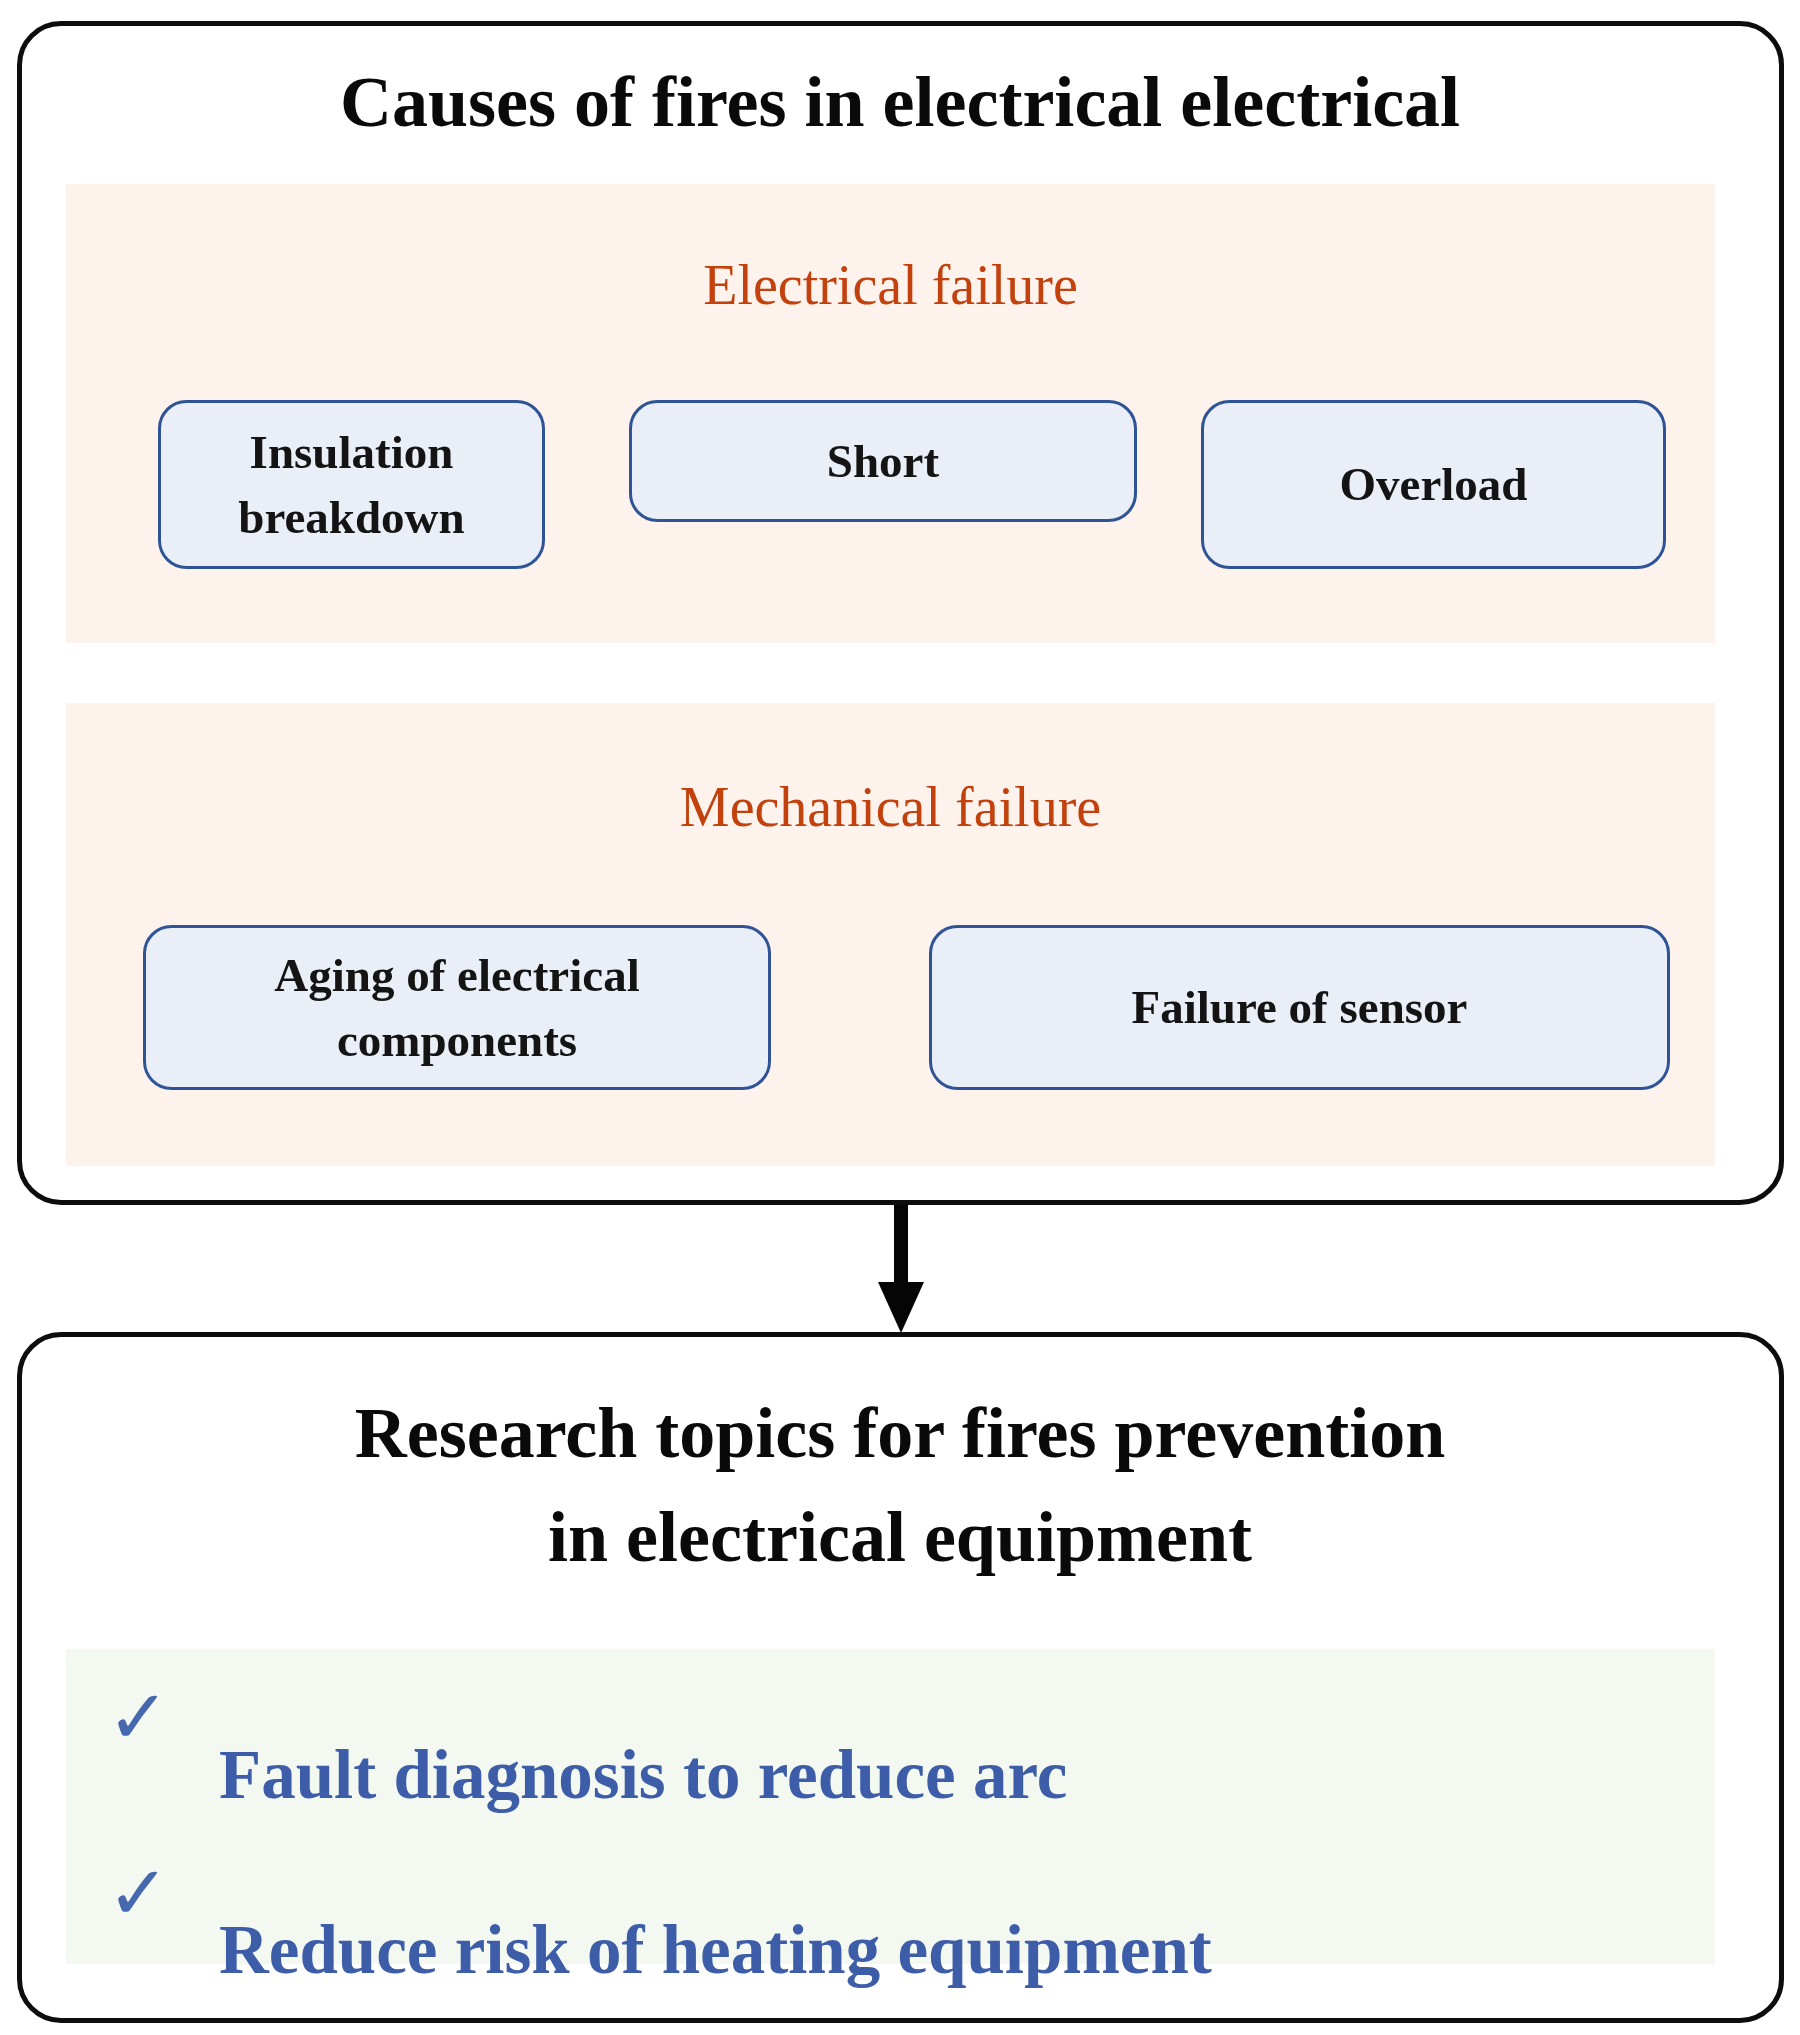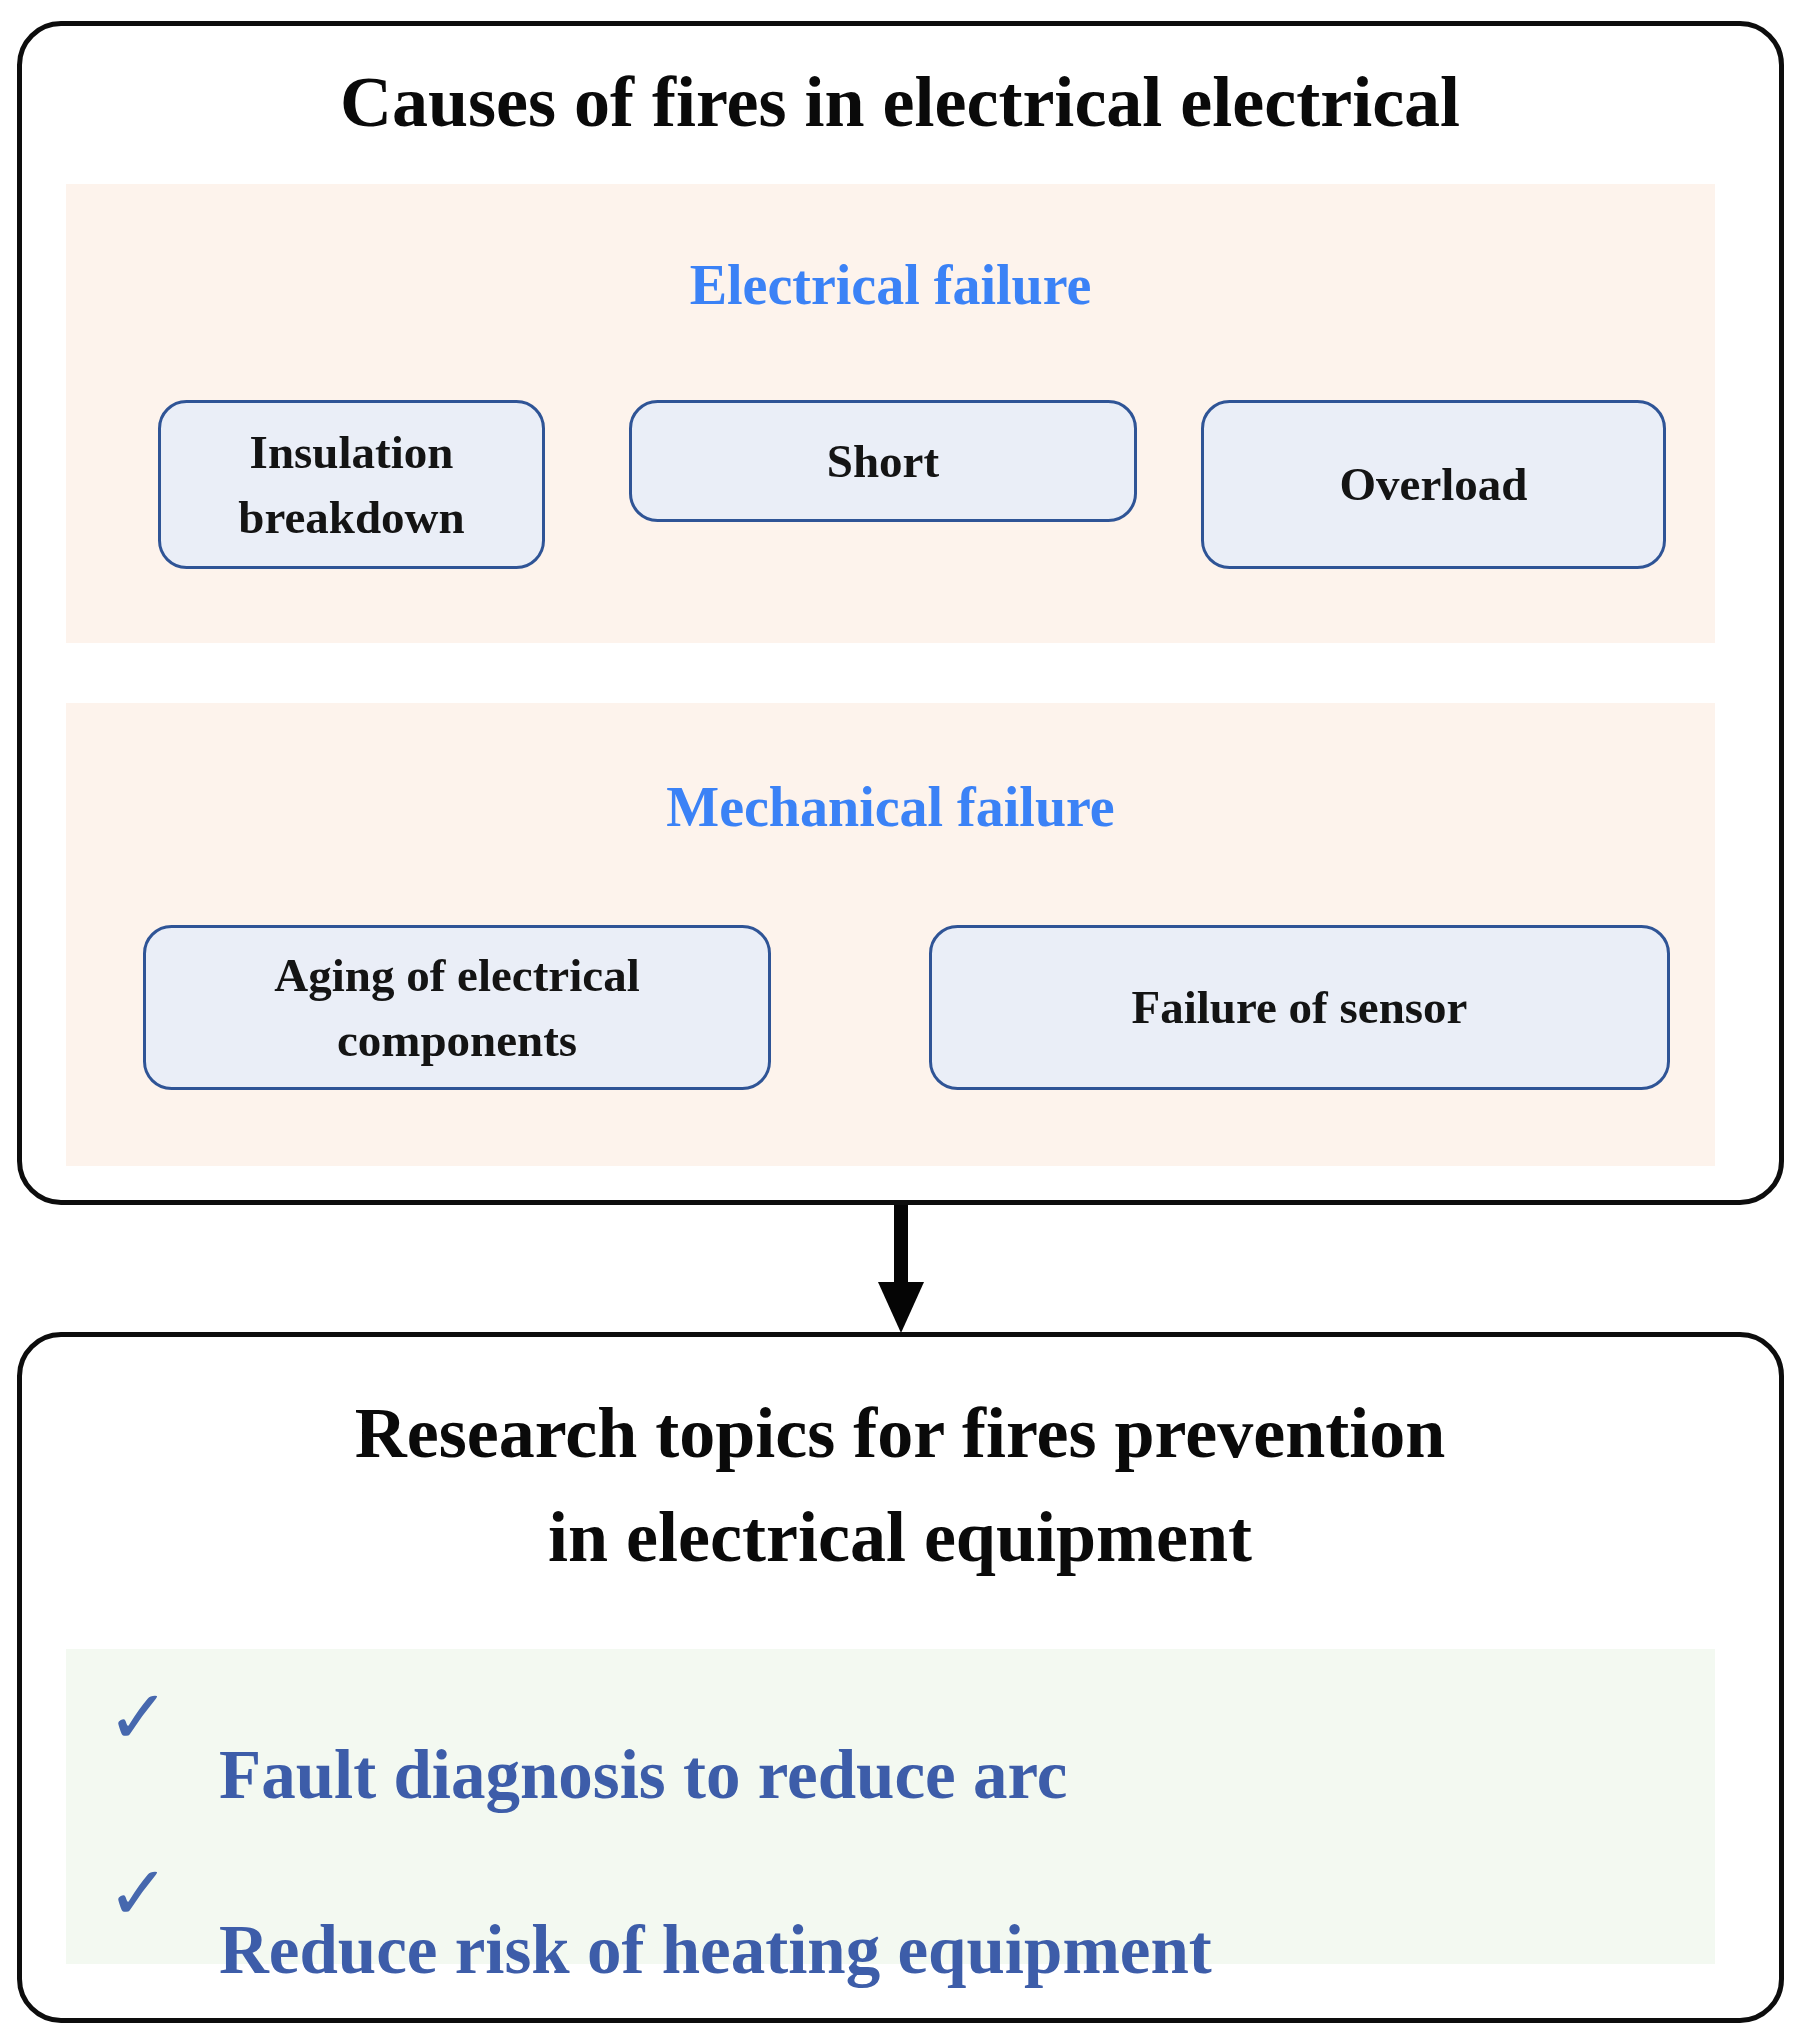--- a/index.html
+++ b/index.html
@@ -37,23 +37,23 @@
   }
   .peach { background:#FDF3EC; }
   .green-band { background:#F3F9F1; }
   #peach-electrical { top:184px; height:459px; }
   #peach-mechanical { top:703px; height:463px; }
   #green-research   { top:1649px; height:315px; }
 
   .section-heading {
     position:absolute; left:66px; width:1649px;
     text-align:center;
-    font-size:56px; font-weight:bold;
+    font-size:56px; font-weight:normal;
     line-height:105px;
-    color:#3b82f6;
+    color:#c2410c;
     white-space:nowrap;
   }
   #heading-electrical { top:233px; }
   #heading-mechanical { top:755px; }
 
   .node {
     position:absolute;
     box-sizing:border-box;
     background:#EAEEF7;
     border:3px solid #2F5496;

